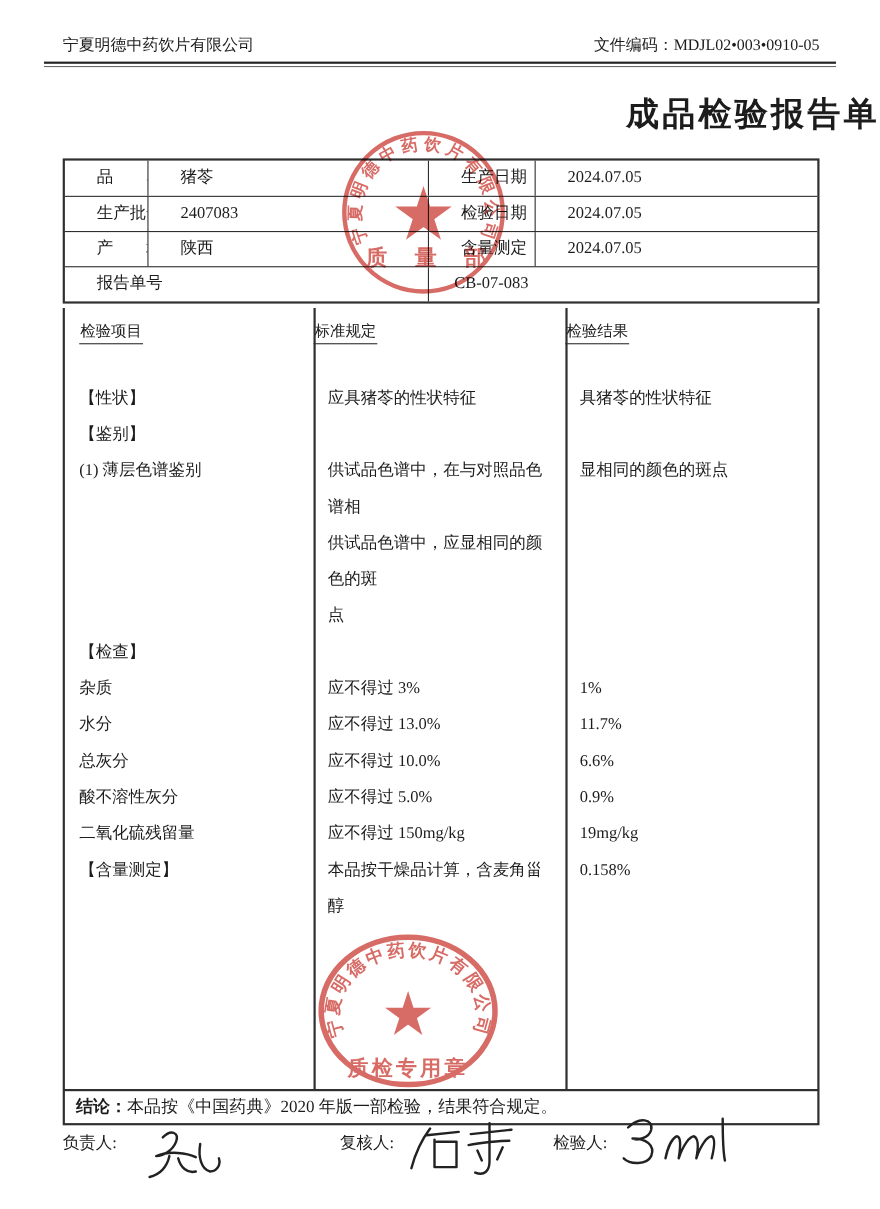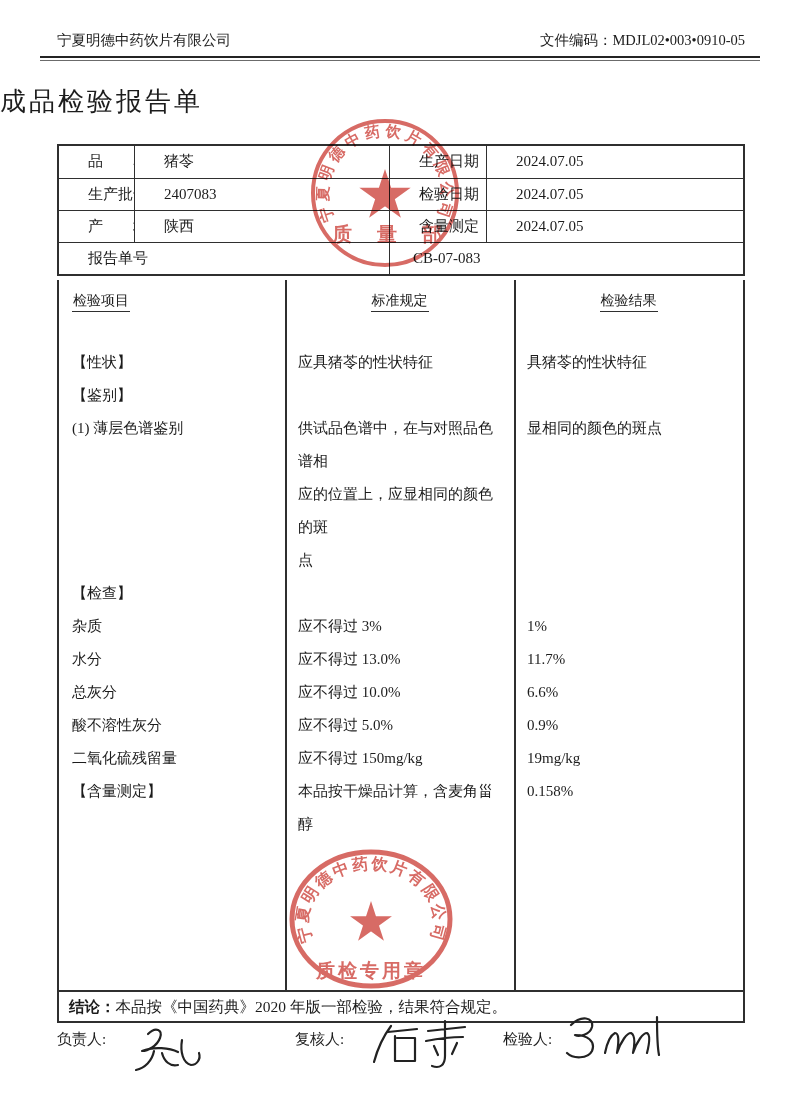--- a/index.html
+++ b/index.html
@@ -12,53 +12,53 @@
   .page {
     position:relative; width:800px; height:1099px; background:#ffffff;
     font-family:"Liberation Serif","DejaVu Serif",serif; color:var(--ink);
     overflow:hidden;
   }
   
   .doc-header { position:absolute; left:57px; right:55px; top:31px;
     display:flex; justify-content:space-between; font-size:14.5px; }
   .rule1 { position:absolute; left:40px; right:40px; top:56px; height:2px; background:#242424; }
   .rule2 { position:absolute; left:40px; right:40px; top:60px; height:1px; background:#6b6b6b; }
-  .title { position:absolute; left:0; right:0; top:84px; text-align:left;
-    font-size:26px; font-weight:normal; letter-spacing:3px; }
+  .title { position:absolute; left:0; right:0; top:84px; text-align:right;
+    font-size:30px; font-weight:bold; letter-spacing:3px; }
 
   
   .info-table { position:absolute; left:57px; top:144px; width:688px;
     border:2px solid var(--line); font-size:15px; background:transparent; }
   .info-row { display:grid; grid-template-columns:76px 255px 97px 1fr;
     height:32px; line-height:30px; border-top:1.5px solid var(--line); }
   .info-row.first { border-top:none; }
   .info-row.report { grid-template-columns:331px 1fr; }
   .cell { padding-left:12px; overflow:hidden; white-space:nowrap;margin-left:17px; }
   .cell.br { border-right:1.5px solid var(--line); }
   .cell.rn { padding-left:6px; }
 
   
   .inspection { position:absolute; left:57px; top:280px; width:688px; height:710px;
     border:2px solid var(--line); border-top:none; border-bottom:none; font-size:15px; }
   .vline { position:absolute; top:0; bottom:0; width:1.5px; background:var(--line); }
   .vl1 { left:226px; } .vl2 { left:455px; }
   .insp-header { display:grid; grid-template-columns:226px 229px 1fr; padding-top:12px; height:50px; }
   .insp-header .h { font-size:14px; }
   .insp-header .h span { border-bottom:1.5px solid var(--line); padding:0 1px 3px 1px; }
-  .h.left { padding-left:13px; } .h.center { text-align:center; }
+  .h.left { padding-left:13px; } .h.center { text-align:left; }
   .insp-body { padding-top:16px; }
   .insp-row { display:grid; grid-template-columns:226px 229px 1fr; }
   .insp-row .c { padding-left:13px; padding-right:10px; line-height:33px; }
 
   
   .conclusion { position:absolute; left:57px; top:990px; width:688px; height:33px;
     border:2px solid var(--line); line-height:29px; padding-left:10px; font-size:15.5px; }
   .conclusion .lbl { font-weight:bold; }
   .sign-label { position:absolute; top:1030px; font-size:15px; }
-  .sl1 { left:57px; } .sl2 { left:295px; } .sl3 { left:503px; }
+  .sl1 { left:57px; } .sl2 { left:309px; } .sl3 { left:503px; }
   .sig { position:absolute; }
   .sig path { stroke:#222; stroke-width:2.2; fill:none; stroke-linecap:round; stroke-linejoin:round; }
   .sig1 { left:118px; top:1022px; }
   .sig2 { left:360px; top:1016px; }
   .sig3 { left:553px; top:1010px; }
 
   
   .stamp { position:absolute; mix-blend-mode:multiply; opacity:.82; }
   .stamp-top { left:306px; top:112px; }
   .stamp-bottom { left:286px; top:845px; }
@@ -123,21 +123,21 @@
       </div>
       <div class="insp-row">
         <div class="c">【鉴别】</div>
         <div class="c"></div>
         <div class="c"></div>
       </div>
       <div class="insp-row">
         <div class="c">(1) 薄层色谱鉴别</div>
         <div class="c">
           <div>供试品色谱中，在与对照品色谱相</div>
-          <div>应的位置上，应显相同的颜色的斑</div>
+          <div>供试品色谱中，应显相同的颜色的斑</div>
           <div>点</div>
         </div>
         <div class="c">显相同的颜色的斑点</div>
       </div>
       <div class="insp-row">
         <div class="c">【检查】</div>
         <div class="c"></div>
         <div class="c"></div>
       </div>
       <div class="insp-row">

